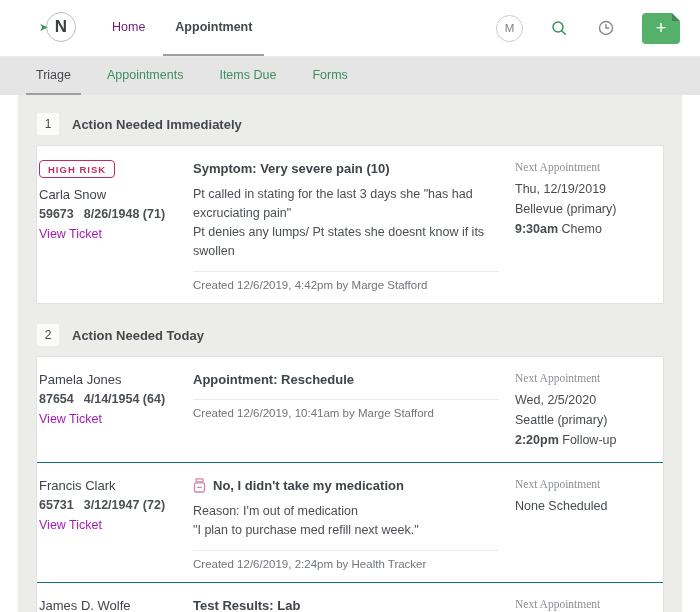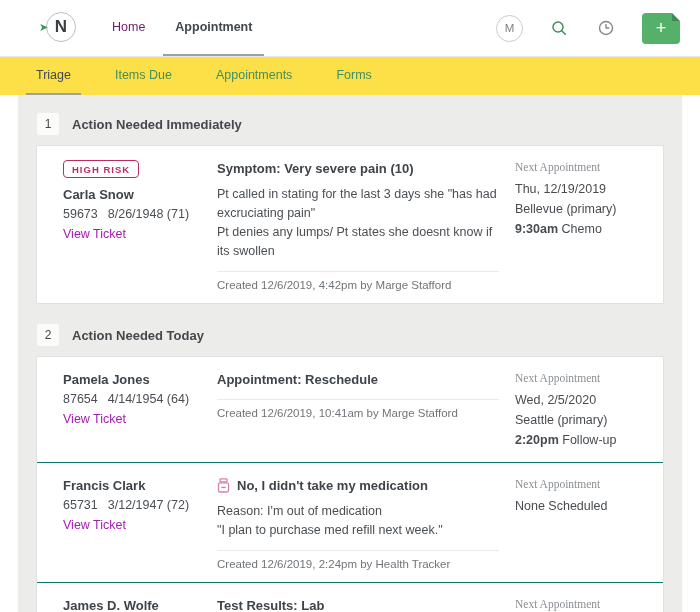--- a/index.html
+++ b/index.html
@@ -22,42 +22,42 @@
   .avatar { width:27px; height:27px; border-radius:50%; border:1px solid #c9ccc9; color:#7d8185;
     font-size:11.5px; display:flex; align-items:center; justify-content:center; }
   .icon-btn { width:22px; height:22px; display:flex; align-items:center; justify-content:center; cursor:pointer; }
   .new-btn { position:relative; width:38px; height:31px; background:#55b169; border-radius:4px;
     color:#fff; font-size:18px; font-weight:400; display:flex; align-items:center; justify-content:center;
     cursor:pointer; }
   .new-btn::after { content:''; position:absolute; top:0; right:0; width:0; height:0;
     border-bottom:8px solid #3c8a54; border-right:8px solid #fff; }
 
   
-  .subnav { height:38px; display:flex; align-items:stretch; gap:24px; padding:0 0 0 26px; background:#fde047; }
+  .subnav { height:38px; display:flex; align-items:stretch; gap:16px; padding:0 0 0 26px; background:#e5e5e5; }
   .subtab { display:flex; align-items:center; padding:0 10px; font-size:12.5px; color:#3f8f5f;
     cursor:pointer; border-bottom:2px solid transparent; }
   .subtab.active { color:#44484c; border-bottom-color:#9aa0a4; }
 
   
   .panel { margin:0 18px 8px 18px; background:#ecedea; padding:14px 18px 16px 18px; min-height:509px;
     box-shadow:0 1px 2px rgba(0,0,0,0.05); }
   .section-head { display:flex; align-items:center; gap:13px; margin:4px 0 10px 1px; }
   .section-num { width:22px; height:22px; background:#fbfbfa; color:#44484c; font-size:12px;
     display:flex; align-items:center; justify-content:center; border-radius:2px; }
   .section-title { font-size:13px; font-weight:700; color:#44484c; }
   .section + .section { margin-top:20px; }
 
   .card { background:#fff; border:1px solid #e1e2df; border-radius:2px; }
-  .row { display:grid; grid-template-columns:138px 1fr 128px; column-gap:16px; padding:13px 20px 12px 26px; }
+  .row { display:grid; grid-template-columns:138px 1fr 128px; column-gap:16px; padding:13px 20px 12px 2px; }
   .row + .row { border-top:1px solid #0f766e; }
 
   .badge { display:inline-block; border:1px solid #bb2d62; color:#bb2d62; border-radius:4px;
     font-size:9.5px; font-weight:700; letter-spacing:1px; padding:3px 8px 2px; margin-bottom:7px; }
-  .p-name { font-size:13px; font-weight:700; color:#3f444a; line-height:20px; }
-  .p-ids { font-size:12.5px; color:#4a4f54; line-height:19px; }
+  .p-name { font-size:13px; font-weight:400; color:#3f444a; line-height:20px; }
+  .p-ids { font-size:12.5px; color:#4a4f54; line-height:19px;font-weight:bold; }
   .p-ids .mrn { margin-right:10px; }
   .p-link { font-size:12.5px; color:#a21caf; line-height:20px; cursor:pointer; display:inline-block; }
 
   .t-title { font-size:13px; font-weight:700; color:#3f444a; line-height:19px; display:flex; align-items:center; gap:7px; }
   .t-body { font-size:12.5px; color:#4a4f54; line-height:19px; margin-top:7px; }
   .t-div { border-top:1px solid #eaeae8; margin:10px 0 7px; }
   .t-created { font-size:11.5px; color:#70757a; }
 
   .appt-label { font-size:11.5px; color:#8a8f94; line-height:17px; margin-bottom:3px;font-family:Liberation Serif, serif; }
   .appt-line { font-size:12.5px; color:#474c51; line-height:20px; }
@@ -92,22 +92,22 @@
           <circle cx="9" cy="9" r="6.5" fill="none" stroke="#85898d" stroke-width="1.4"></circle>
           <polyline points="9,5.5 9,9 11.8,9" fill="none" stroke="#85898d" stroke-width="1.4" stroke-linecap="round"></polyline>
         </svg>
     </div>
     <div class="new-btn">+</div>
   </div>
 </div>
 
 <div class="subnav">
   <div class="subtab active">Triage</div>
+  <div class="subtab">Appointments</div>
   <div class="subtab">Items Due</div>
-  <div class="subtab">Appointments</div>
   <div class="subtab">Forms</div>
 </div>
 
 <div class="panel">
 
   <div class="section">
     <div class="section-head">
       <div class="section-num">1</div>
       <div class="section-title">Action Needed Immediately</div>
     </div>

